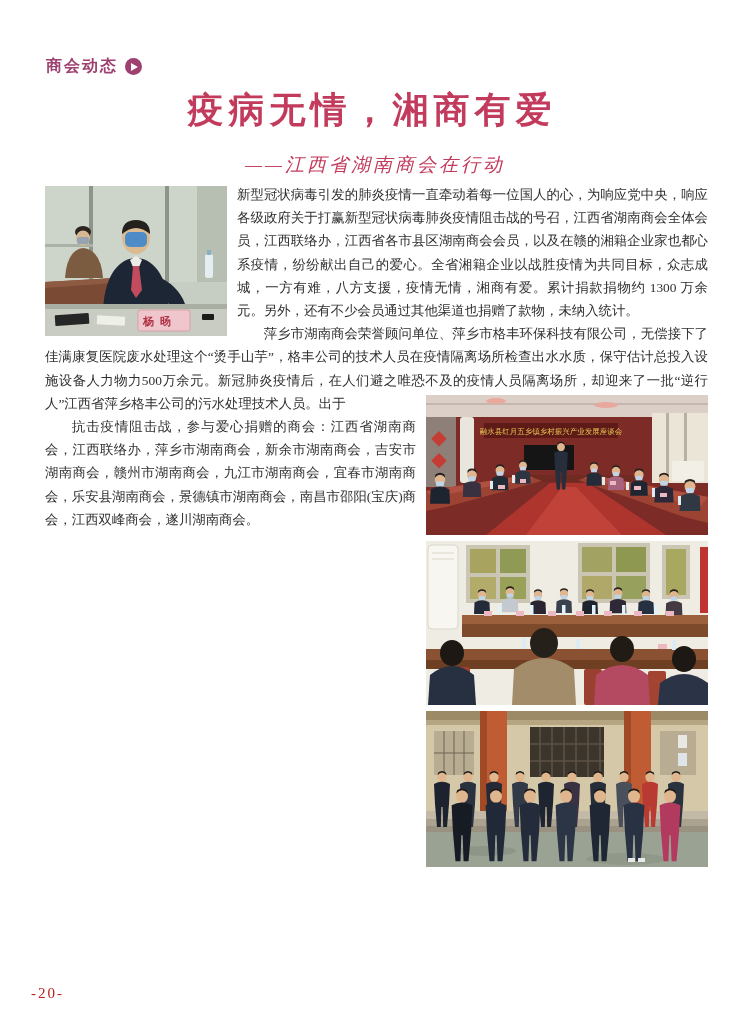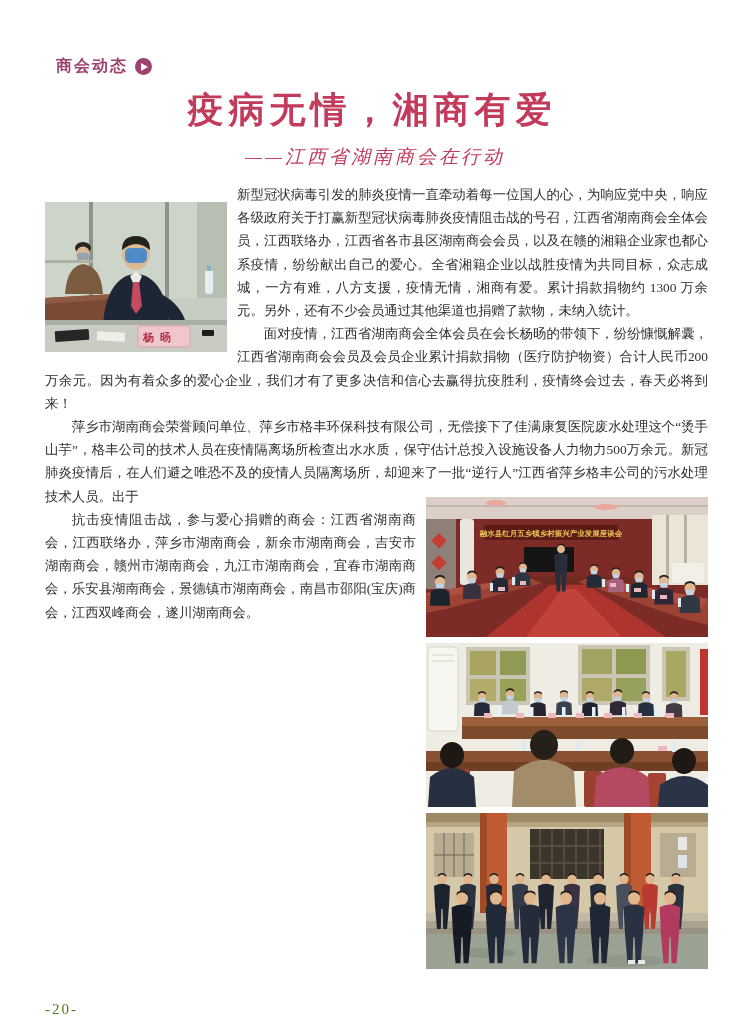--- a/index.html
+++ b/index.html
@@ -4,62 +4,62 @@
 <style>
   html,body { margin:0; padding:0; }
   body {
     width:750px; height:1025px; position:relative; background:#ffffff;
     font-family:"Liberation Serif","DejaVu Serif",serif; overflow:hidden;
   }
   .page { position:absolute; inset:0; }
 
   
   .section-header {
-    position:absolute; left:56px; top:56px; display:flex; align-items:center; gap:7px;
+    position:absolute; left:46px; top:56px; display:flex; align-items:center; gap:7px;
     color:#9e4170; font-family:"Liberation Sans","DejaVu Sans",sans-serif;
     font-size:16px; letter-spacing:2px; font-weight:bold;justify-content:flex-end;
   }
   .play-circle {
     width:17px; height:17px; border-radius:50%; background:#9e4170;
     position:relative; display:inline-block;
   }
   .play-circle::after {
     content:""; position:absolute; left:6px; top:4.5px;
     border-left:7px solid #ffffff; border-top:4px solid transparent; border-bottom:4px solid transparent;
   }
 
   
   .title {
     position:absolute; top:86px; left:0; width:744px; text-align:center;
     color:#c23a5c; font-family:"Liberation Sans","DejaVu Sans",sans-serif;
     font-size:36px; font-weight:bold; letter-spacing:5px;
   }
   .subtitle {
-    position:absolute; top:144px; left:0; width:750px; text-align:center;
+    position:absolute; top:152px; left:0; width:750px; text-align:center;
     color:#c23a5c; font-size:19px; font-style:italic; letter-spacing:3px;
     font-family:"Liberation Serif","DejaVu Serif",serif;
   }
 
   
   .article {
     position:absolute; left:45px; top:183px; width:663px;
     font-size:13.4px; line-height:23.2px; text-align:justify; color:#2f2f2f;
   }
   .para { margin:0; text-indent:2em; }
   .para.no-indent { text-indent:0; }
 
-  .photo1-wrap { float:left; width:182px; height:150px; margin:19px 10px 3px 0; }
+  .photo1-wrap { float:left; width:182px; height:150px; margin:3px 10px 3px 0; }
   .photo1-wrap svg { display:block; }
 
-  .photo-col { float:right; width:282px; margin:12px 0 5px 10px;font-weight:bold; }
+  .photo-col { float:right; width:282px; margin:3px 0 5px 10px; }
   .photo-col svg { display:block; margin-bottom:6px; }
   .photo-col svg:last-child { margin-bottom:0; }
 
   .page-number {
-    position:absolute; left:45px; top:985px; font-size:15px; letter-spacing:2px; color:#4d7c0f;margin-top:16px;
+    position:absolute; left:31px; top:985px; font-size:15px; letter-spacing:2px; color:#b91c1c;
   }
   svg text { font-family:"Liberation Sans","DejaVu Sans",sans-serif; }
 </style>
 </head>
 <body>
 
 <div class="page">
 
   <svg width="0" height="0" style="position:absolute" aria-hidden="true">
     <defs>
@@ -118,21 +118,20 @@
       <rect x="0" y="118" width="182" height="5" fill="#a9afa2"></rect>
       <rect x="10" y="128" width="34" height="11" rx="1" fill="#262626" transform="rotate(-4 27 133)"></rect>
       <rect x="52" y="130" width="28" height="9" fill="#efefe9" transform="rotate(3 66 134)"></rect>
       <rect x="93" y="124" width="52" height="21" rx="2" fill="#f0c6cd"></rect>
       <rect x="93" y="124" width="52" height="21" rx="2" fill="none" stroke="#d9a0ab"></rect>
       <text x="115" y="139" font-size="11" font-weight="bold" fill="#b13245" text-anchor="middle" style="letter-spacing:6px">杨旸</text>
       <rect x="157" y="128" width="12" height="6" rx="1" fill="#1c1c1c"></rect>
     </svg>
         </span><span>新型冠状病毒引发的肺炎疫情一直牵动着每一位国人的心，为响应党中央，响应各级政府关于打赢新型冠状病毒肺炎疫情阻击战的号召，江西省湖南商会全体会员，江西联络办，江西省各市县区湖南商会会员，以及在赣的湘籍企业家也都心系疫情，纷纷献出自己的爱心。全省湘籍企业以战胜疫情为共同目标，众志成城，一方有难，八方支援，疫情无情，湘商有爱。累计捐款捐物约 1300 万余元。另外，还有不少会员通过其他渠道也捐赠了款物，未纳入统计。</span></p>
 
-    <p class="para"><span>面对疫情，江西省湖南商会全体会员在会长杨旸的带领下，纷纷慷慨解囊，江西省湖南商会会员及会员企业累计捐款捐物（医疗防护物资）合计人民币200万余元。因为有着众多的爱心企业，我们才有了更多决信和信心去赢得抗疫胜利，疫情终会过去，春天必将到来！</span></p>
 
     <p class="para"><span>萍乡市湖南商会荣誉顾问单位、萍乡市格丰环保科技有限公司，无偿接下了佳满康复医院废水处理这个“烫手山芋”，格丰公司的技术人员在疫情隔离场所检查出水水质，保守估计总投入设施设备人力物力500万余元。新冠肺炎疫情后，在人们避之唯恐不及的疫情人员隔离场所，却迎来了一批“逆行人”江西省萍乡格丰公司的污水处理技术人员。出于</span><span class="photo-col">
           <svg width="282" height="140" viewBox="0 0 282 140">
         <rect width="282" height="140" fill="#7c2b26"></rect>
         <rect width="282" height="22" fill="#dccfc8"></rect>
         <rect y="8" width="282" height="2" fill="#c6b7ae"></rect>
         <ellipse cx="70" cy="6" rx="10" ry="3" fill="#e8a89e"></ellipse>
         <ellipse cx="180" cy="10" rx="12" ry="3" fill="#e8a89e"></ellipse>
         <rect x="0" y="22" width="30" height="70" fill="#8e8078"></rect>
         <rect x="8" y="38" width="11" height="11" fill="#c43c34" transform="rotate(45 13 43)"></rect>

